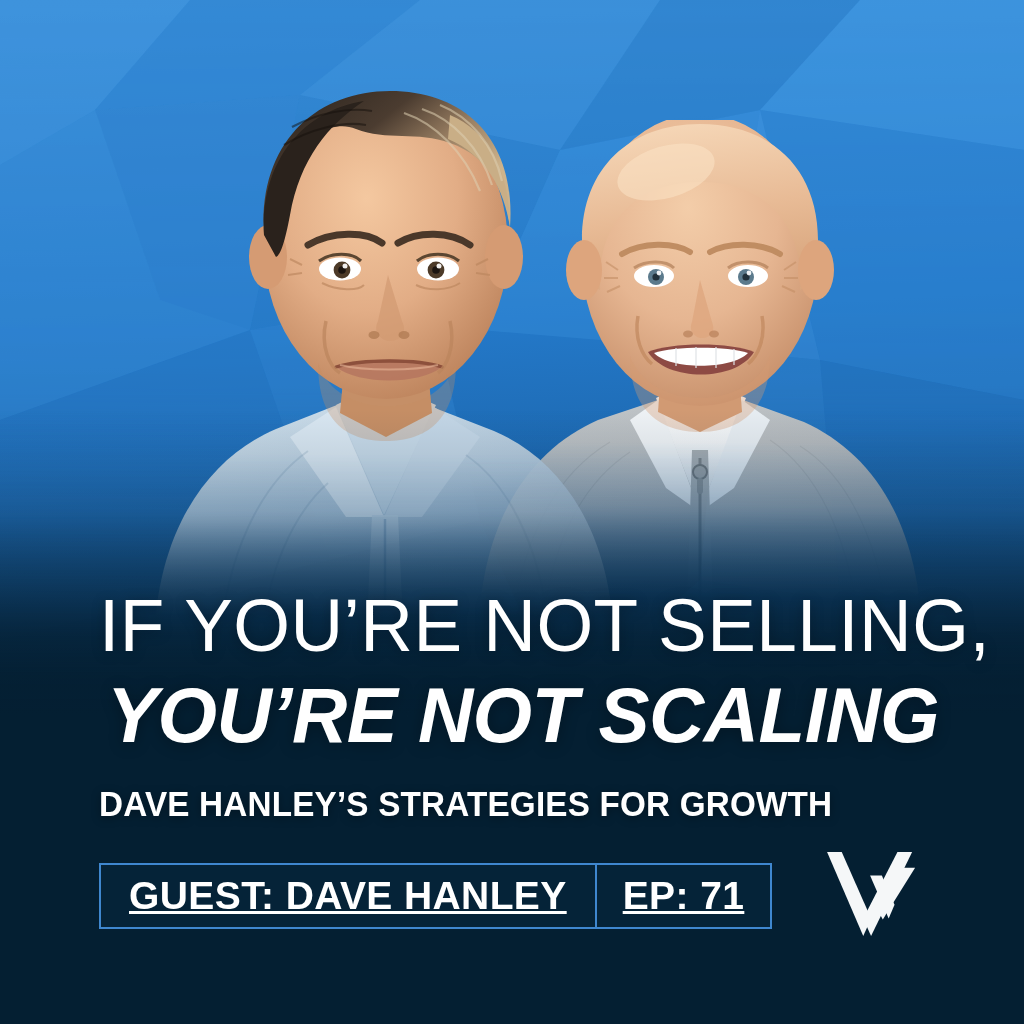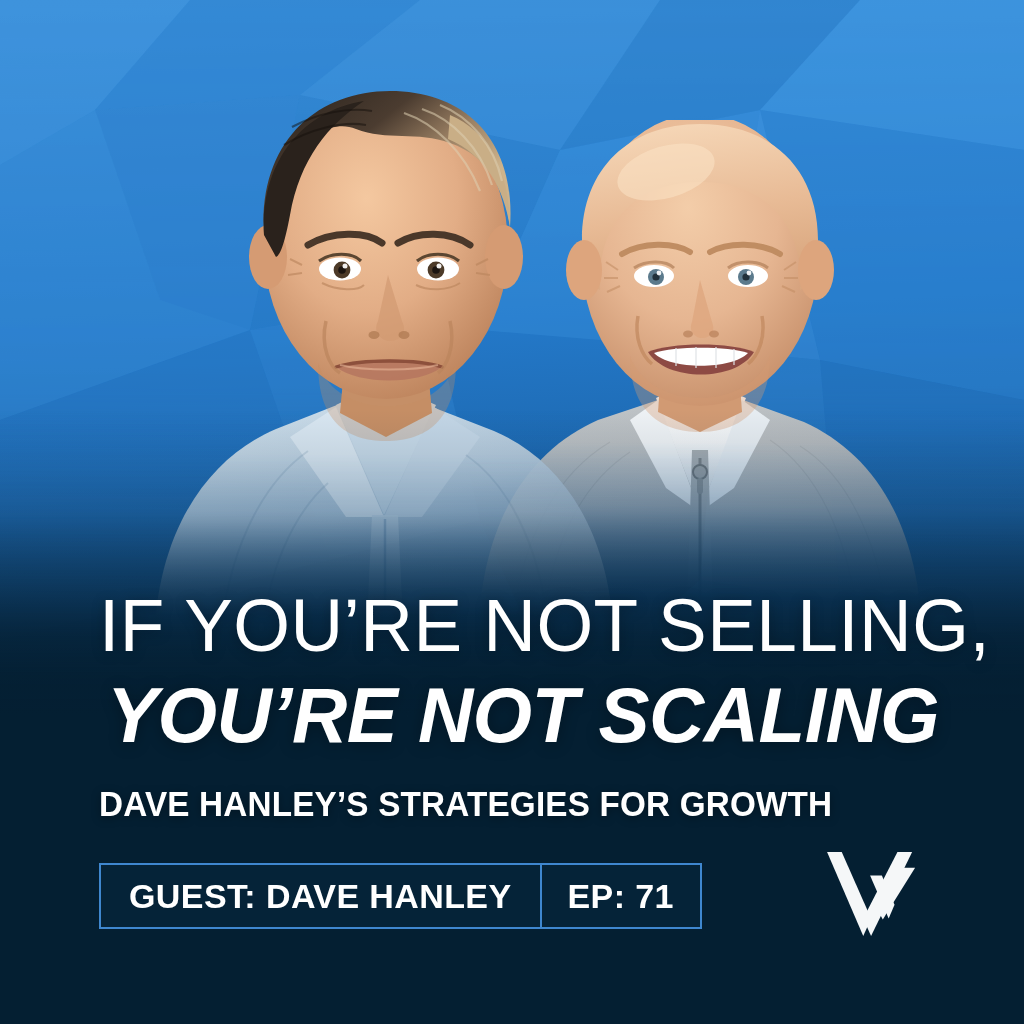--- a/index.html
+++ b/index.html
@@ -145,24 +145,25 @@
     background: rgba(8,38,62,0.55);
     height: 66px;
     box-sizing: border-box;
   }
   .badge-cell {
     display: flex;
     align-items: center;
     justify-content: center;
     color: #ffffff;
     font-weight: 700;
-    font-size: 34px;
+    font-size: 39px;
     letter-spacing: 0.4px;
     white-space: nowrap;
     transform-origin: center;
+    text-decoration: underline;
   }
   #badge-guest { padding: 0 28px; }
   #badge-ep {
     padding: 16px 26px;
     border-left: 2px solid #3f87cf;
   }
 
   
   .logo {
     width: 98px;

